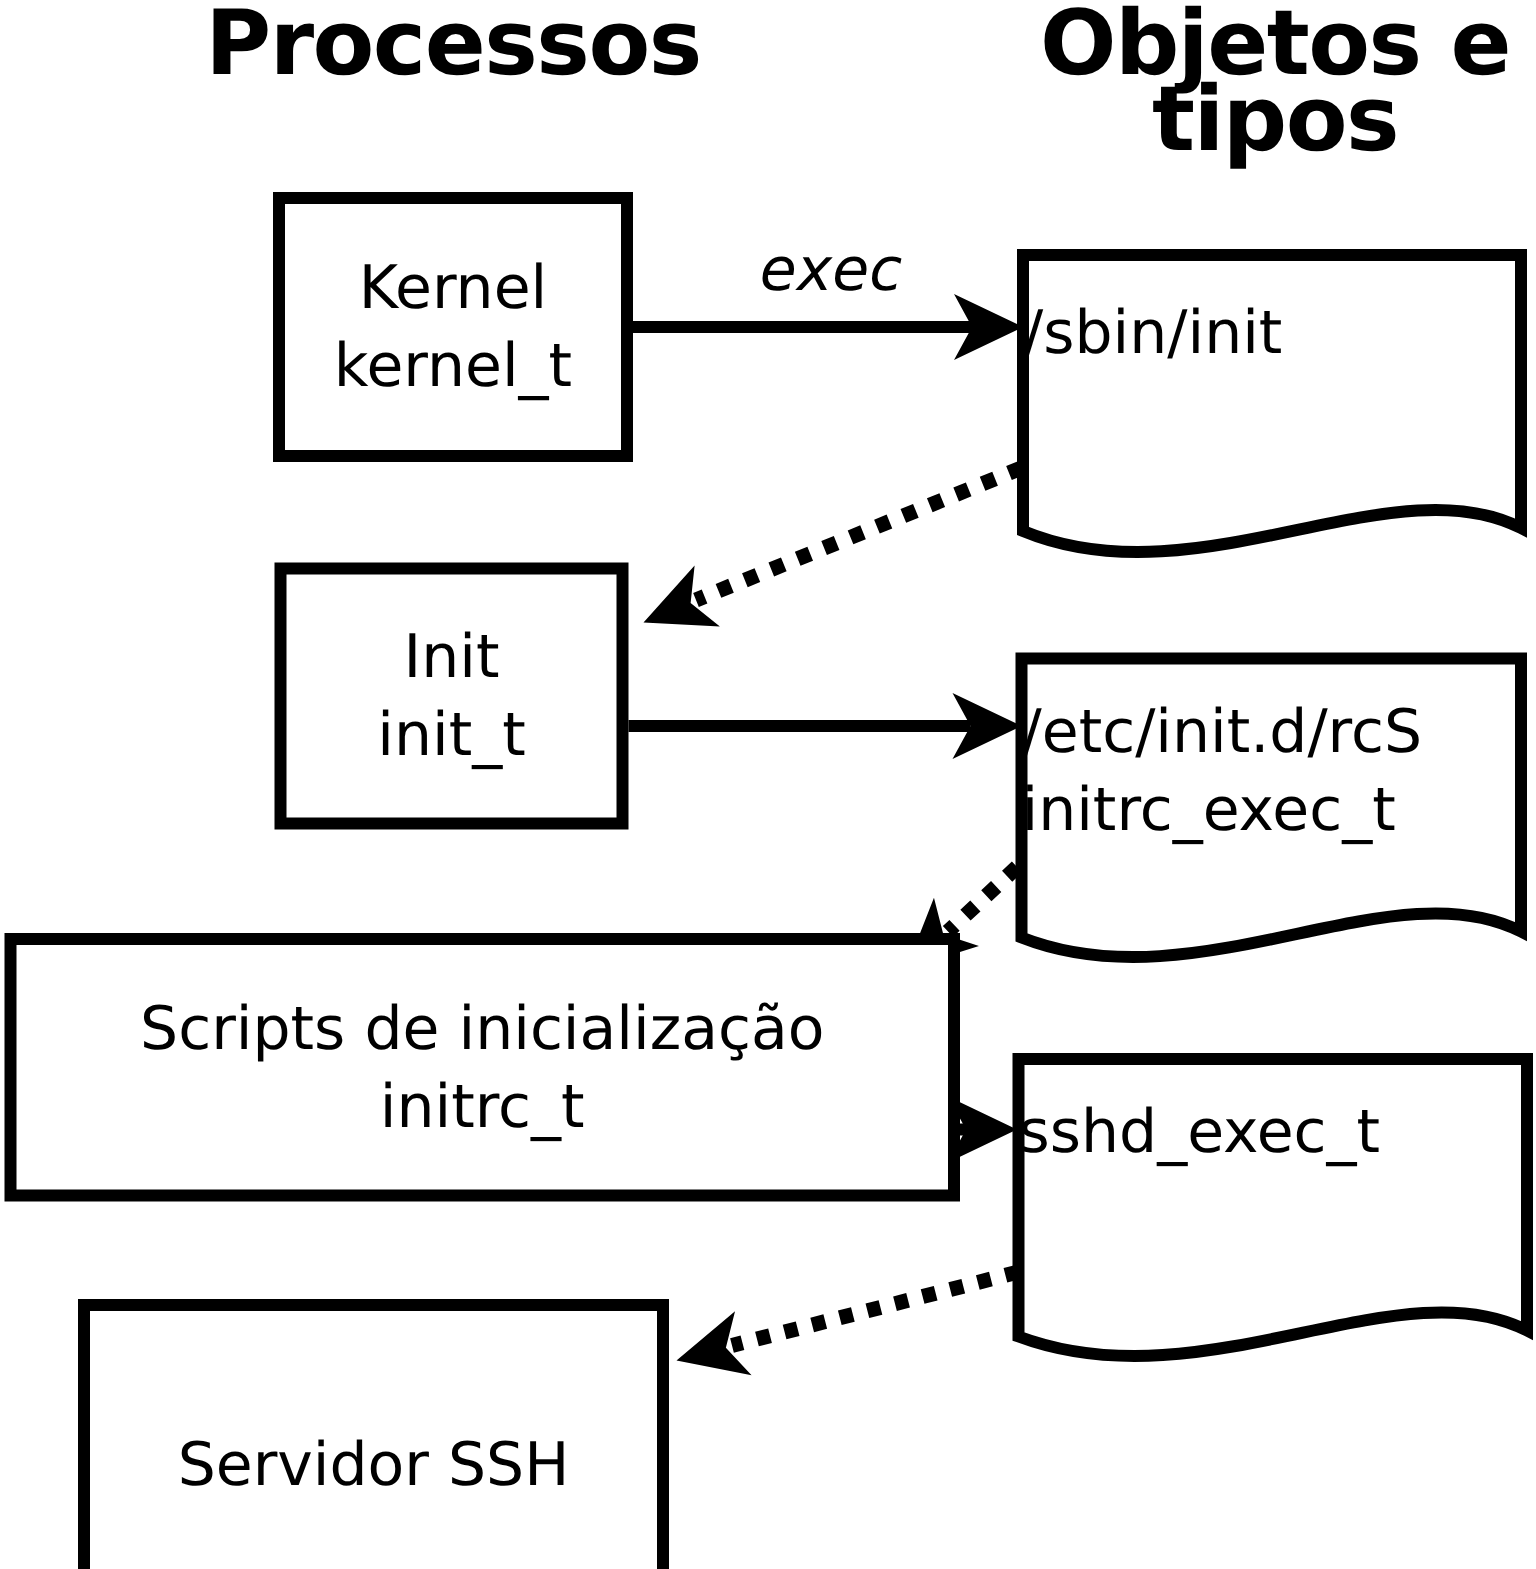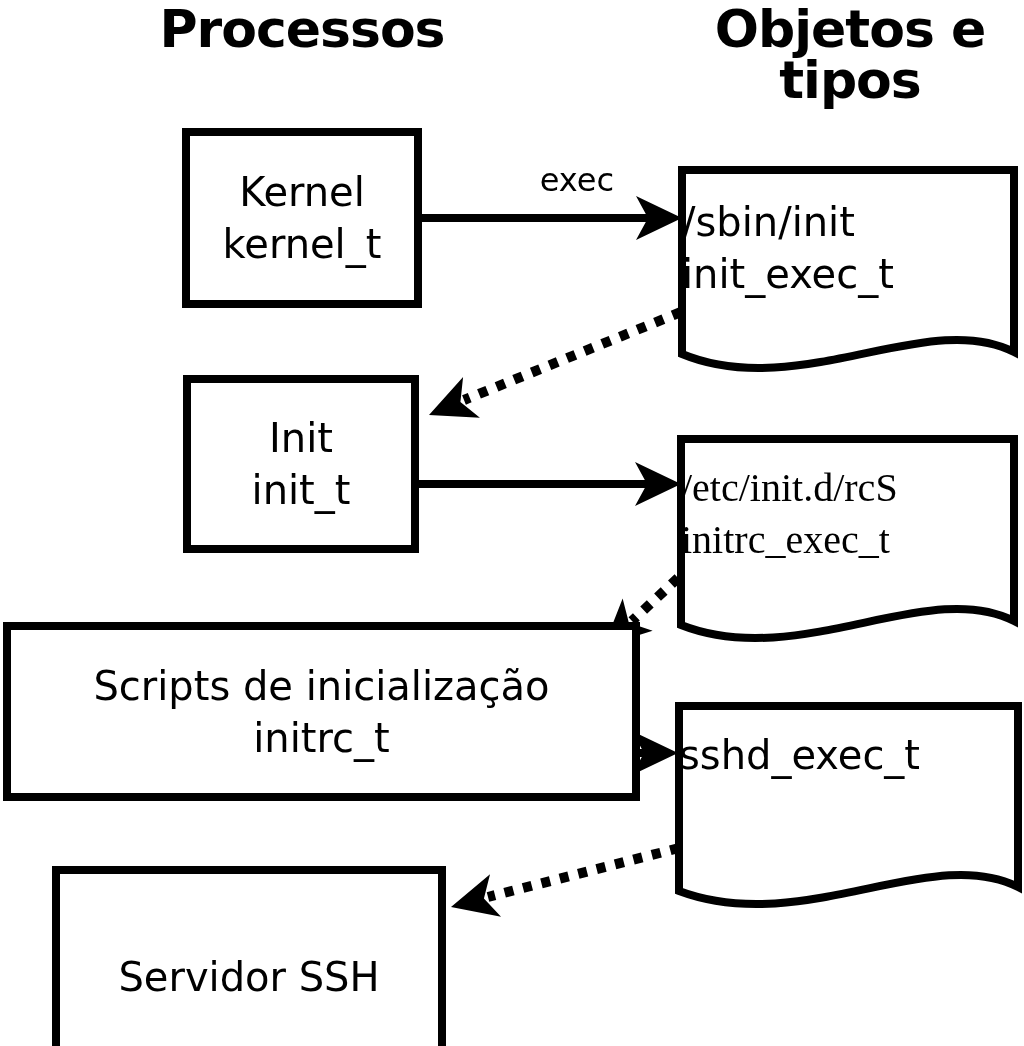--- a/index.html
+++ b/index.html
@@ -13,21 +13,21 @@
     overflow: hidden;
   }
   #shapes {
     position: absolute;
     left: 0; top: 0;
     width: 1024px; height: 1046px;
   }
   .header {
     position: absolute;
     font-weight: bold;
-    font-size: 52px;
+    font-size: 60px;
     line-height: 51px;
     text-align: center;
     letter-spacing: -1px;
   }
   .pbox {
     position: absolute;
     box-sizing: border-box;
     border: 8px solid #000;
     background: #fff;
     display: flex;
@@ -39,23 +39,24 @@
     line-height: 52px;
   }
   .doc-label {
     position: absolute;
     text-align: left;
     font-size: 40px;
     line-height: 52px;
   }
   .edge-label {
     position: absolute;
-    font-size: 32px;
+    font-size: 40px;
     line-height: 44px;
-    text-align: right;
+    text-align: center;
+    font-style: italic;
   }
   .line { display: block; white-space: nowrap; }
 </style>
 </head>
 <body>
 
 <div id="stage">
 
   <svg id="shapes" viewBox="0 0 1024 1046">
 
@@ -109,23 +110,22 @@
   <div class="pbox" style="left:3px; top:622px; width:637px; height:179px;">
     <span class="line">Scripts de inicialização</span>
     <span class="line">initrc_t</span>
   </div>
   <div class="pbox" style="left:52px; top:866px; width:394px; height:222px;">
     <span class="line">Servidor SSH</span>
   </div>
 
   <div class="doc-label" style="left:682px; top:196px; width:332px;">
     <span class="line">/sbin/init</span>
-    <span class="line">init_exec_t</span>
   </div>
-  <div class="doc-label" style="left:681px; top:462px; width:333px;font-family:Liberation Serif, serif;">
+  <div class="doc-label" style="left:681px; top:462px; width:333px;">
     <span class="line">/etc/init.d/rcS</span>
     <span class="line">initrc_exec_t</span>
   </div>
   <div class="doc-label" style="left:679px; top:729px; width:339px;">
     <span class="line">sshd_exec_t</span>
   </div>
 
   <div class="edge-label" style="left:494px; top:158px; width:120px;">exec</div>
 
 </div>

